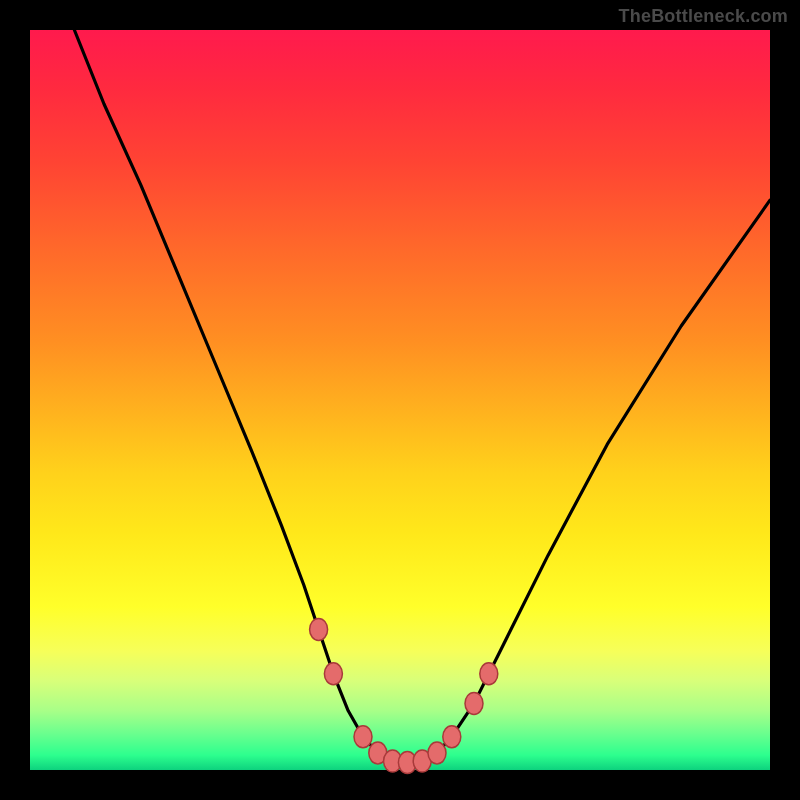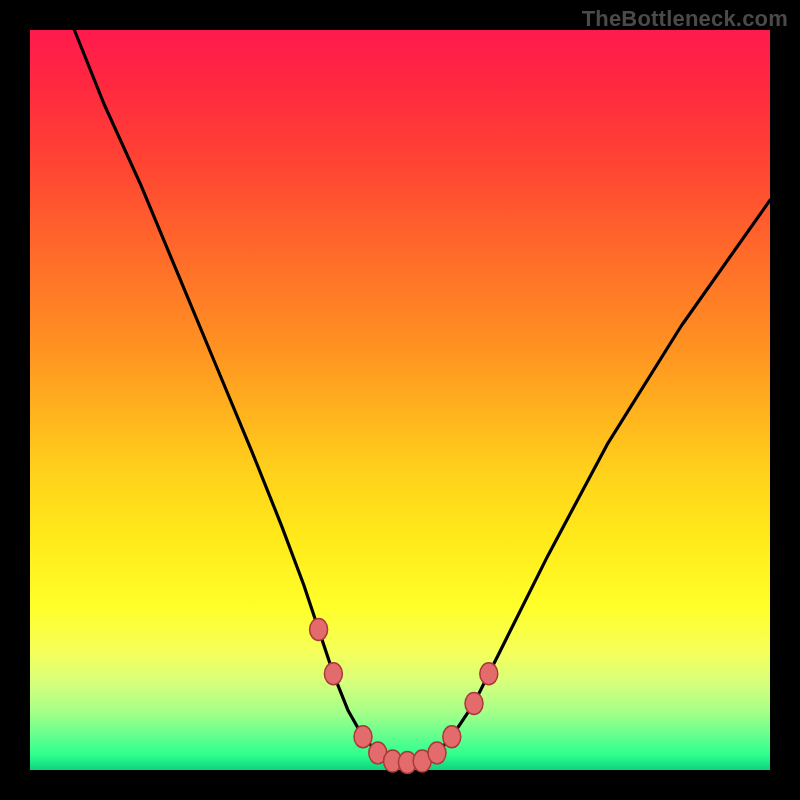--- a/index.html
+++ b/index.html
@@ -43,21 +43,21 @@
       #6cff8e 95%,
       #2dff8e 98%,
       #0dd27e 100%
     );
   }
   .watermark {
     position: absolute;
     top: 6px;
     right: 12px;
     color: #4a4a4a;
-    font-size: 22px;
+    font-size: 18px;
     font-weight: 600;
     letter-spacing: 0.2px;
   }
   svg.curve {
     position: absolute;
     left: 0;
     top: 0;
     width: 740px;
     height: 740px;
     overflow: visible;

